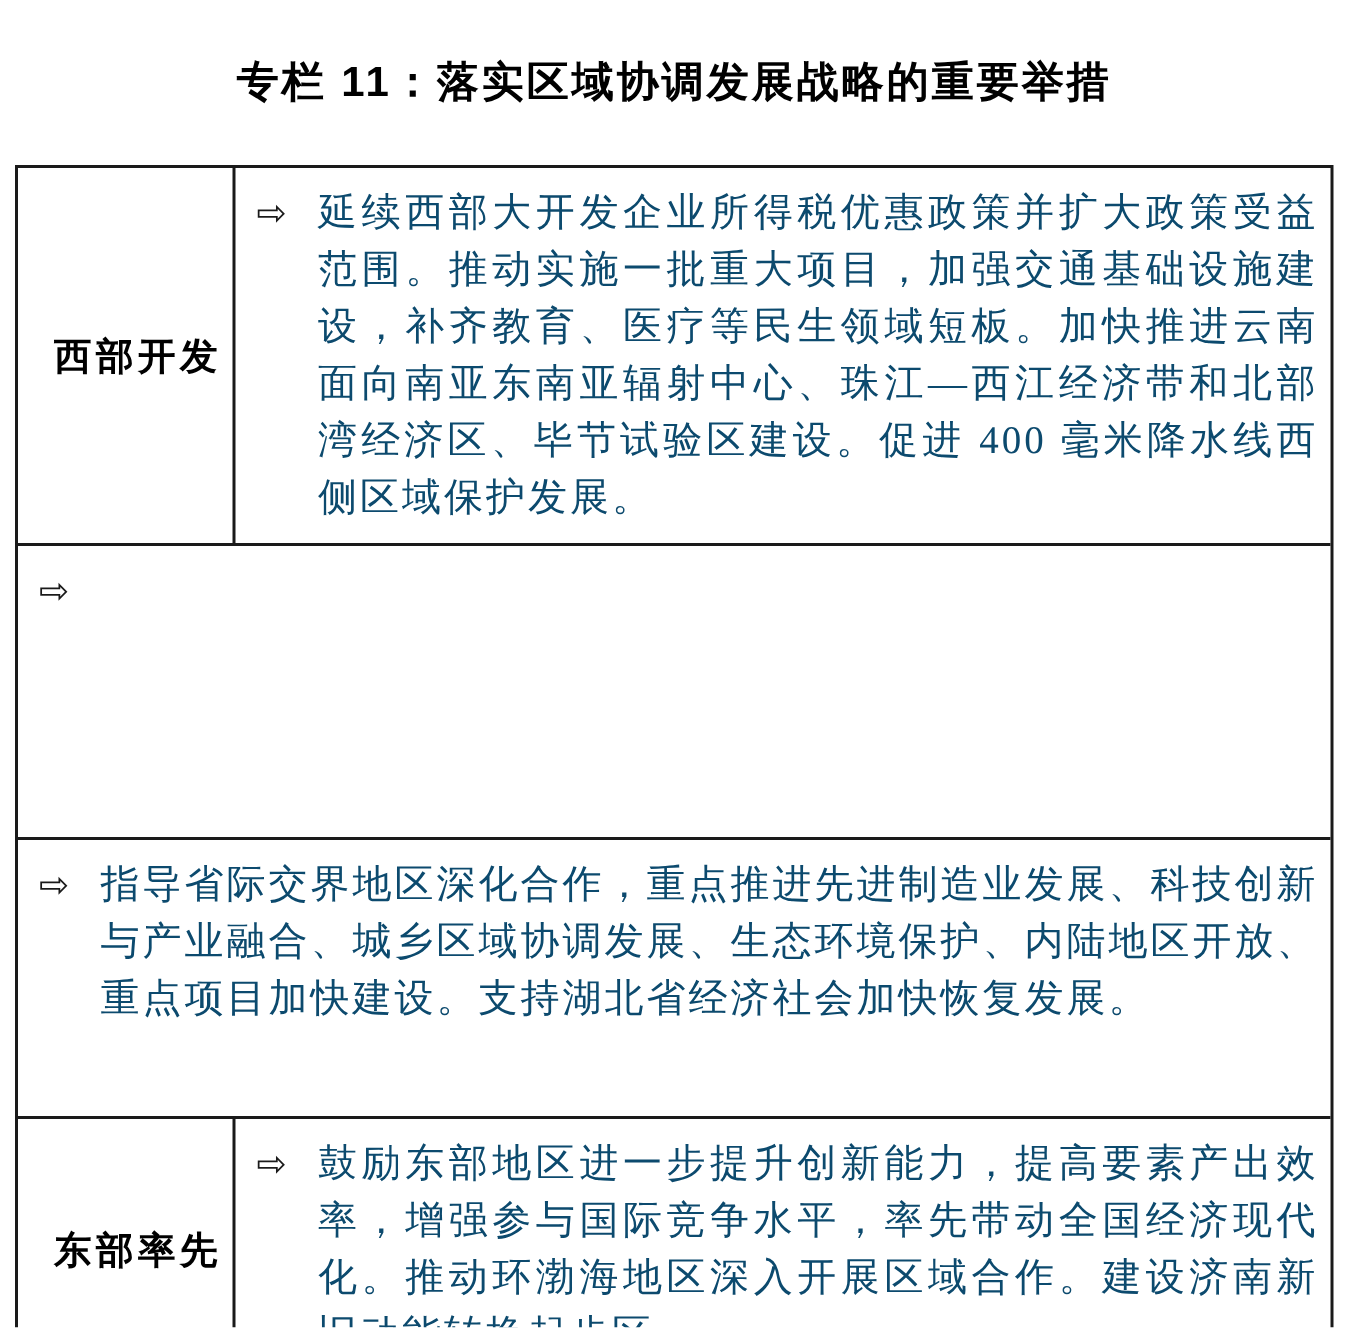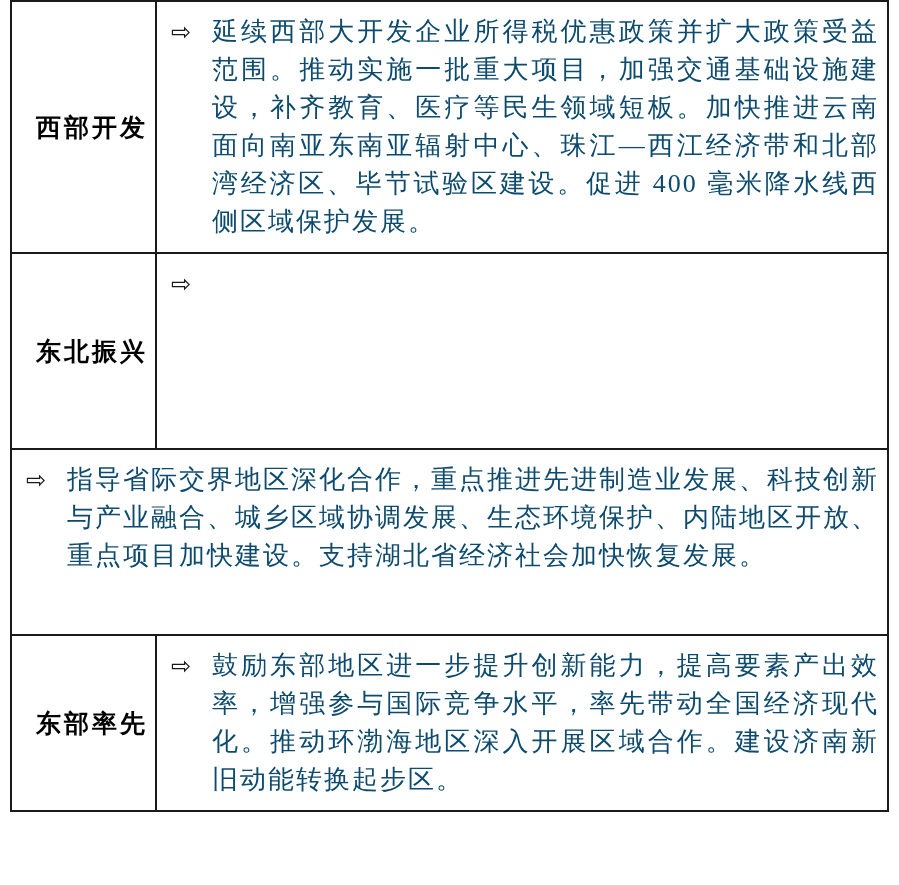--- a/index.html
+++ b/index.html
@@ -79,37 +79,35 @@
     text-align: justify;
     text-justify: inter-ideograph;
     color: #0c4a6e;
   }
 </style>
 </head>
 <body>
 
 <div class="page">
 
+  <h1 class="doc-title">专栏 11：落实区域协调发展战略的重要举措</h1>
 
   <div class="panel-table">
 
     <div class="row r1">
       <div class="label-cell">
         <span>西部开发</span>
       </div>
       <div class="content-cell">
         <span class="bullet">⇨</span>
         <p class="body-text">延续西部大开发企业所得税优惠政策并扩大政策受益范围。推动实施一批重大项目，加强交通基础设施建设，补齐教育、医疗等民生领域短板。加快推进云南面向南亚东南亚辐射中心、珠江—西江经济带和北部湾经济区、毕节试验区建设。促进 400 毫米降水线西侧区域保护发展。</p>
       </div>
     </div>
 
     <div class="row r2">
-      <div class="label-cell">
-        <span>东北振兴</span>
-      </div>
       <div class="content-cell">
         <span class="bullet">⇨</span>
       </div>
     </div>
 
     <div class="row r3">
       <div class="content-cell">
         <span class="bullet">⇨</span>
         <p class="body-text">指导省际交界地区深化合作，重点推进先进制造业发展、科技创新与产业融合、城乡区域协调发展、生态环境保护、内陆地区开放、重点项目加快建设。支持湖北省经济社会加快恢复发展。</p>
       </div>

